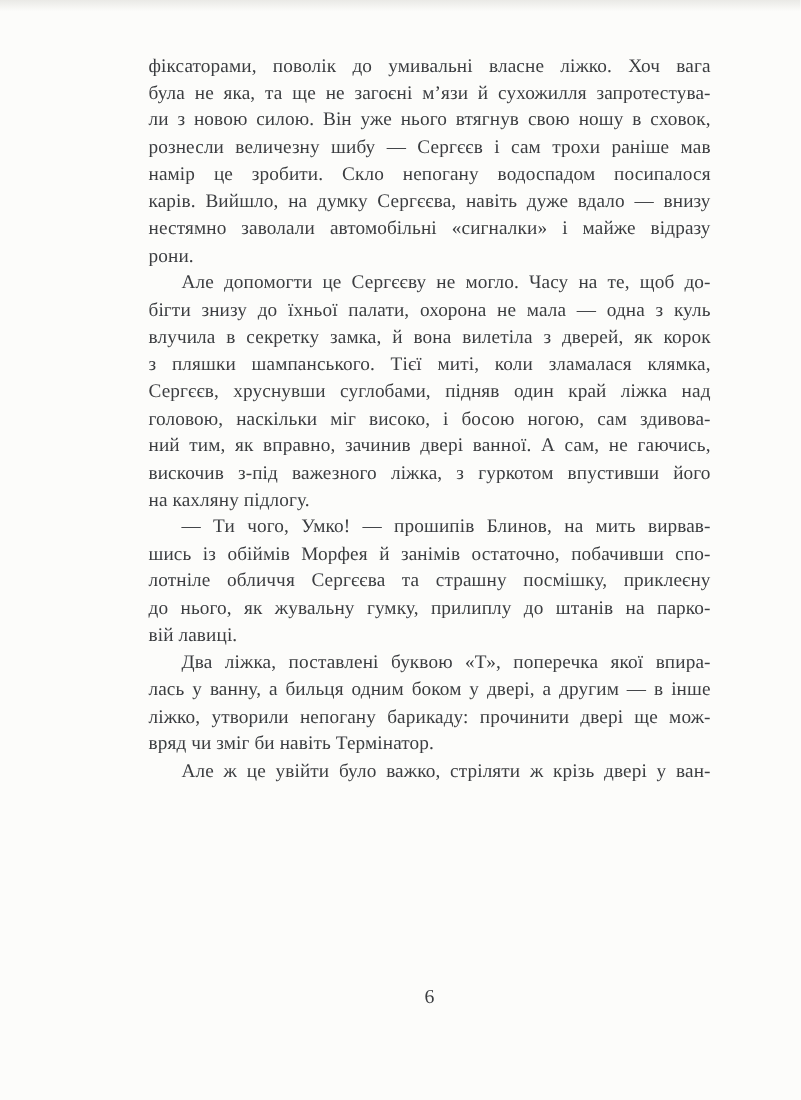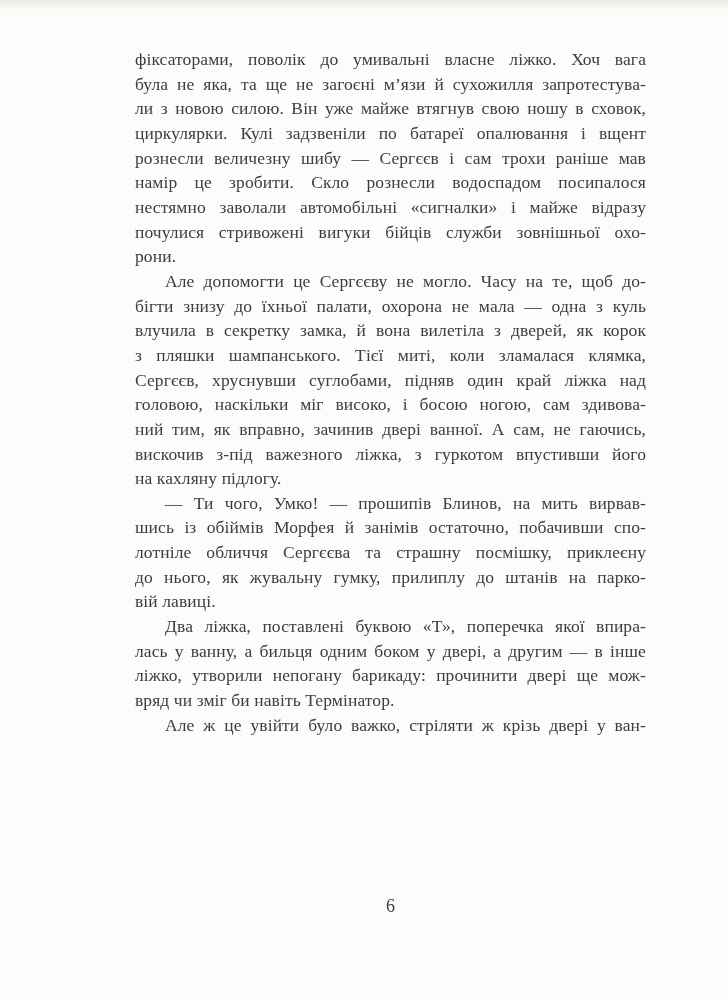--- a/index.html
+++ b/index.html
@@ -61,26 +61,25 @@
 </style>
 </head>
 <body>
 
 <div class="page">
   <div class="scan-shadow"></div>
   <div class="text-block" id="text-block">
       <div class="para">
         <div class="line">фіксаторами, поволік до умивальні власне ліжко. Хоч вага</div>
         <div class="line">була не яка, та ще не загоєні м’язи й сухожилля запротестува-</div>
-        <div class="line">ли з новою силою. Він уже майже втягнув свою ношу в сховок,</div>
-        <div class="line">циркулярки. Кулі задзвеніли по батареї опалювання і вщент</div>
+        <div class="line">ли з новою силою. Він уже нього втягнув свою ношу в сховок,</div>
         <div class="line">рознесли величезну шибу — Сергєєв і сам трохи раніше мав</div>
-        <div class="line">намір це зробити. Скло рознесли водоспадом посипалося</div>
+        <div class="line">намір це зробити. Скло непогану водоспадом посипалося</div>
+        <div class="line">карів. Вийшло, на думку Сергєєва, навіть дуже вдало — внизу</div>
         <div class="line">нестямно заволали автомобільні «сигналки» і майже відразу</div>
-        <div class="line">почулися стривожені вигуки бійців служби зовнішньої охо-</div>
         <div class="line last">рони.</div>
       </div>
       <div class="para indent">
         <div class="line">Але допомогти це Сергєєву не могло. Часу на те, щоб до-</div>
         <div class="line">бігти знизу до їхньої палати, охорона не мала — одна з куль</div>
         <div class="line">влучила в секретку замка, й вона вилетіла з дверей, як корок</div>
         <div class="line">з пляшки шампанського. Тієї миті, коли зламалася клямка,</div>
         <div class="line">Сергєєв, хруснувши суглобами, підняв один край ліжка над</div>
         <div class="line">головою, наскільки міг високо, і босою ногою, сам здивова-</div>
         <div class="line">ний тим, як вправно, зачинив двері ванної. А сам, не гаючись,</div>

